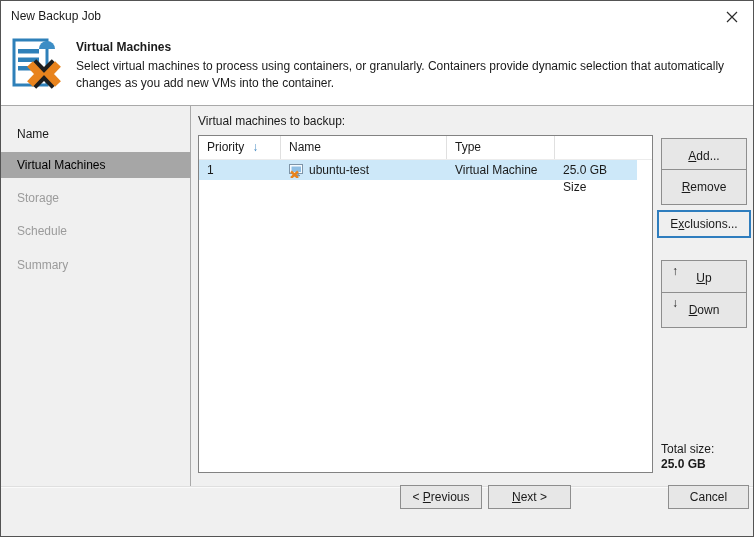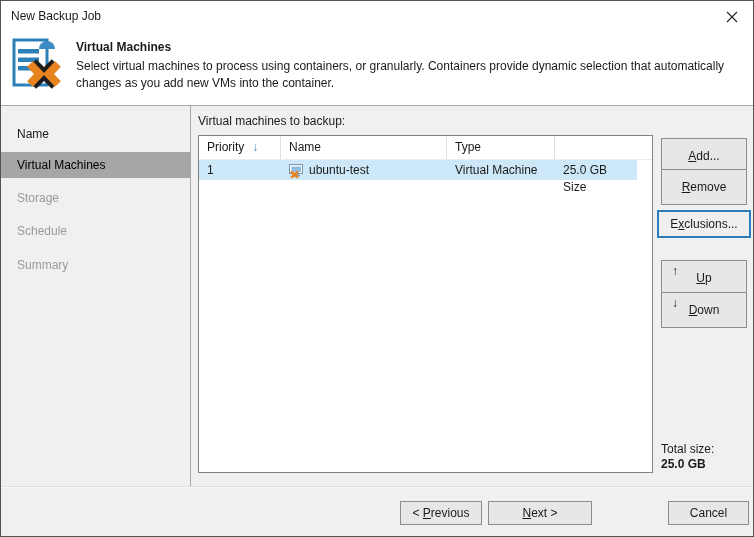--- a/index.html
+++ b/index.html
@@ -53,23 +53,23 @@
   .btn-up { top:259px; }
   .btn-down { top:291px; }
   .btn .arrow { position:absolute; left:10px; top:0; line-height:21px; font-weight:bold; font-size:12px; }
   .mn { text-decoration:underline; }
 
   .total-label { position:absolute; left:660px; top:441px; }
   .total-value { position:absolute; left:660px; top:456px; font-weight:bold; }
 
   
   .footer { position:absolute; left:0; top:485px; right:0; bottom:0; background:#f0f0f0; border-top:1px solid #dfdfdf; box-shadow:inset 0 1px 0 #fafafa; }
-  .fbtn { position:absolute; top:500px; height:24px; background:#e7e7e7; border:1px solid #8e8e8e; text-align:center; line-height:21px; }
+  .fbtn { position:absolute; top:484px; height:24px; background:#e7e7e7; border:1px solid #8e8e8e; text-align:center; line-height:21px; }
   .fbtn-previous { left:399px; width:82px; }
-  .fbtn-next { left:487px; width:104px; }
+  .fbtn-next { left:487px; width:83px; }
   .fbtn-finish { left:575px; width:79px; background:#e6e6e6; border-color:#cbcbcb; color:#979797; cursor:default; }
   .fbtn-cancel { left:667px; width:81px; }
 </style>
 </head>
 <body>
 
 <div class="dialog">
 
   <div class="titlebar">
     <span class="tb-title">New Backup Job</span>

